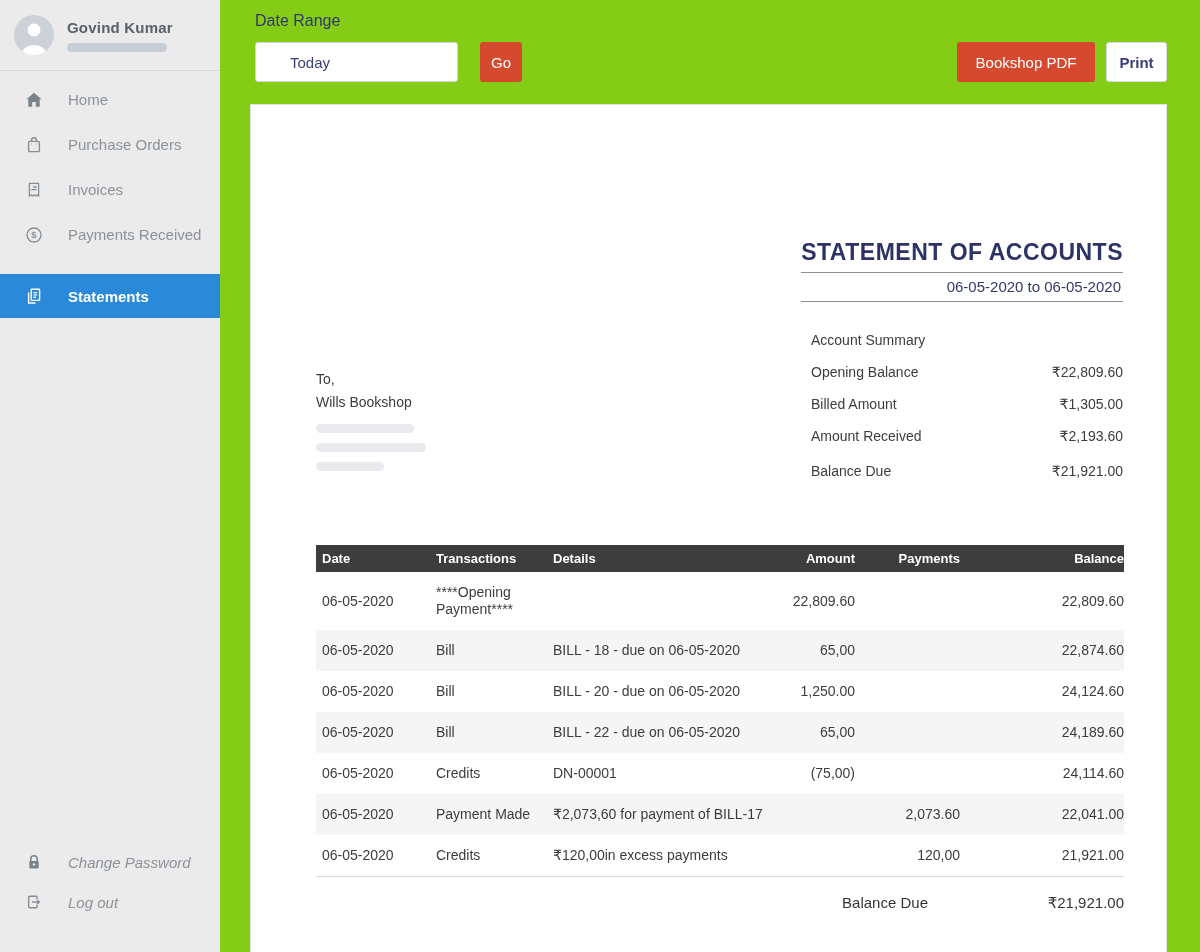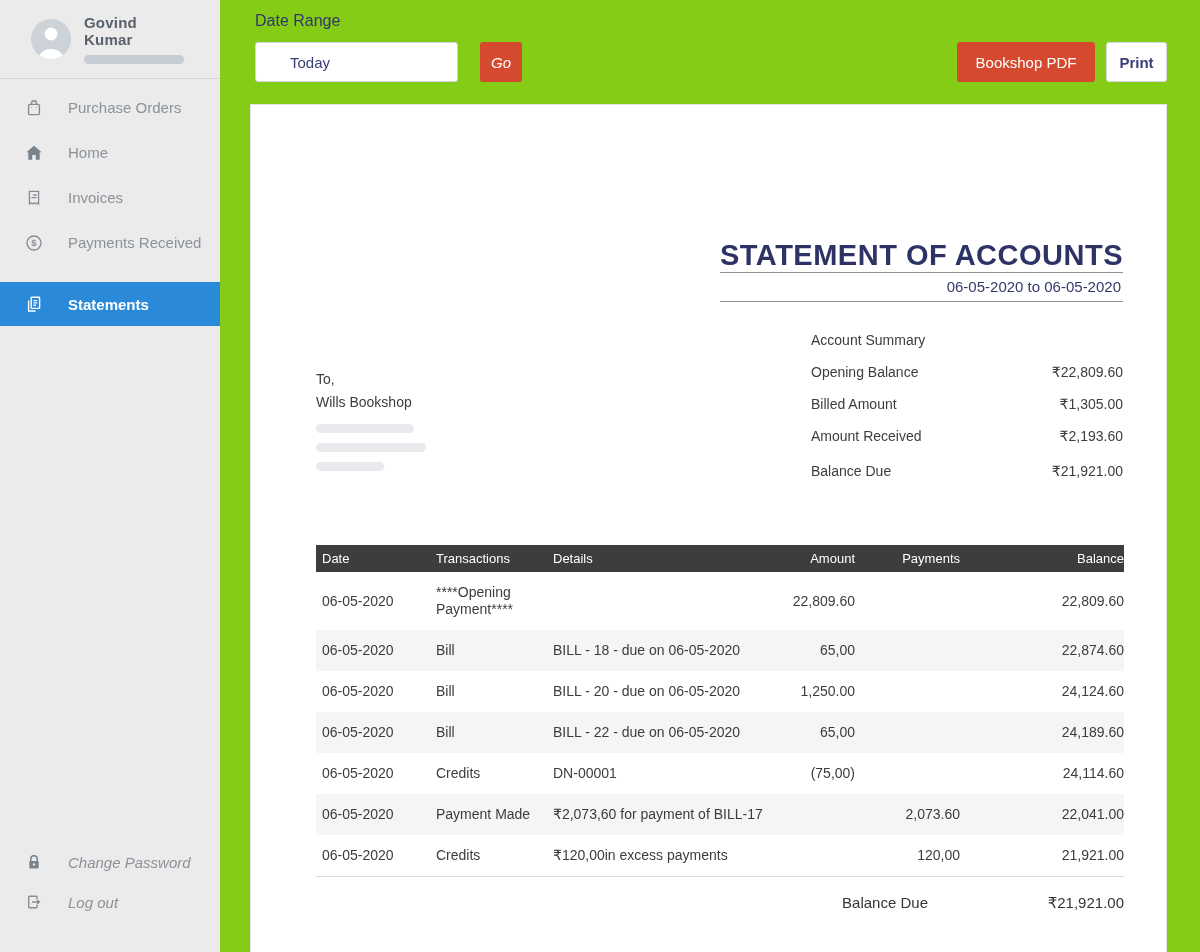--- a/index.html
+++ b/index.html
@@ -2,21 +2,21 @@
 <html><head>
 <meta charset="utf-8">
 <style>
   * { margin:0; padding:0; box-sizing:border-box; }
   html,body { width:1200px; height:952px; overflow:hidden;
     font-family:"Liberation Sans","DejaVu Sans",sans-serif; background:#fff; }
   .app { display:flex; width:1200px; height:952px; }
 
   
   .sidebar { width:220px; min-width:220px; background:#ebebeb; display:flex; flex-direction:column; }
-  .profile { height:79px; border-bottom:1px solid #d6d6d6; display:flex; align-items:center; padding:0 31px; }
+  .profile { height:71px; border-bottom:1px solid #d6d6d6; display:flex; align-items:center; padding:0 14px; }
   .avatar { width:40px; height:40px; border-radius:50%; background:#ccd2d8; overflow:hidden; flex:none; position:relative; }
   .avatar svg { position:absolute; left:0; top:0; }
   .profile-meta { margin-left:13px; }
   .profile-name { font-size:15px; font-weight:bold; color:#59616a; letter-spacing:.2px; }
   .profile-skeleton { margin-top:7px; width:100px; height:9px; border-radius:5px; background:#c7cdd4; }
 
   .nav { padding-top:6px; }
   .nav-item { height:45px; display:flex; align-items:center; padding-left:24px; cursor:pointer;
     color:#8b9299; font-size:15px; }
   .nav-item .ico { width:20px; height:20px; margin-right:24px; flex:none; }
@@ -26,48 +26,48 @@
   .sidebar-footer .nav-item { height:40px;font-style:italic; }
 
   
   .main { flex:1; background:#84cc16; padding:10px 33px 0 30px; }
   .toolbar-label { margin-left:5px; font-size:16px; font-weight:500; color:#33366e; padding-top:2px; }
   .toolbar-row { margin-left:5px; margin-top:12px; display:flex; align-items:center; }
   .select-daterange { width:203px; height:40px; border:1px solid #cfd4de; border-radius:3px; background:#fff;
     font-size:15px; color:#3a3e77; display:flex; align-items:center; padding-left:34px; cursor:pointer; }
   .btn { height:40px; border-radius:3px; font-size:15px; display:flex; align-items:center; justify-content:center;
     cursor:pointer; user-select:none; }
-  .btn-go { width:42px; margin-left:22px; background:#d5492f; color:#fff;font-style:italic; }
+  .btn-go { width:42px; margin-left:22px; background:#d5492f; color:#fff; }
   .btn-download { width:138px; background:#d5492f; color:#fff; }
   .btn-print { width:61px; margin-left:11px; background:#fff; color:#3a3e77; border:1px solid #d6dae2;font-weight:bold; }
   .toolbar-spacer { flex:1; }
 
   
   .paper { margin-top:22px; width:917px; border:1px solid #dfe3ea; background:#fff;
     height:1100px; padding:110px 43px 0 65px; }
   .brand { text-align:right; font-size:14px; color:#333a6b; }
   .head-block { width:fit-content; margin-left:auto; margin-top:24px; }
-  .doc-title { font-size:29px; font-weight:bold; color:#2e3366; letter-spacing:.5px;
-    border-bottom:1px solid #8f8f8f; text-align:right; }
+  .doc-title { font-size:23px; font-weight:bold; color:#2e3366; letter-spacing:.5px;
+    padding-bottom:6px; border-bottom:1px solid #8f8f8f; text-align:right; }
   .doc-period { font-size:15px; color:#333a6b; text-align:right; padding:5px 2px 6px 0; border-bottom:1px solid #8f8f8f; }
 
   .info-row { display:flex; justify-content:space-between; margin-top:30px; align-items:flex-start; }
   .address { margin-top:39px; font-size:14px; color:#3d3d3d; }
   .address .to { margin-bottom:7px; }
   .addr-bars { margin-top:14px; }
   .addr-bar { height:9px; border-radius:5px; background:#e9e9ee; margin-bottom:10px; }
   .addr-bar.b1 { width:98px; } .addr-bar.b2 { width:110px; } .addr-bar.b3 { width:68px; }
 
   .summary { width:312px; font-size:14px; color:#3d3d3d; }
   .summary-heading { margin-bottom:16px; }
   .summary-row { display:flex; justify-content:space-between; margin-bottom:16px; }
   .summary-row.last { margin-top:19px; }
 
   table.stmt { margin-top:50px; width:808px; border-collapse:collapse; table-layout:fixed; }
-  .stmt thead th { background:#3d3d3d; color:#fff; font-size:13px; font-weight:400;
+  .stmt thead th { background:#3d3d3d; color:#fff; font-size:13px; font-weight:700;
     text-align:left; padding:6px 0 6px 0; }
   .stmt thead th:first-child { padding-left:6px; }
   .stmt thead th.num { text-align:right; }
   .stmt td { font-size:14px; color:#3c3c3c; padding:12px 0; vertical-align:middle; line-height:17px; }
   .stmt tbody td:first-child { padding-left:6px; }
   .stmt td.num { text-align:right; }
   .stmt tbody tr:nth-child(even) { background:#f5f5f5; }
   .stmt tfoot td { border-top:1px solid #dcdcdc; padding:17px 0 20px 0; font-size:15px; font-weight:500; color:#353535; }
   .stmt tfoot .flabel { text-align:right; padding-right:32px; }
   .stmt tfoot .fvalue { text-align:right; }
@@ -87,36 +87,36 @@
       </div>
       <div class="profile-meta">
         <div class="profile-name">Govind Kumar</div>
         <div class="profile-skeleton"></div>
       </div>
     </div>
 
     <nav class="nav">
       <div class="nav-item">
         <span class="ico">
+          <svg width="20" height="20" viewBox="0 0 20 20">
+              <path d="M10 2.8 17.6 9.3 H15.7 V16.8 H11.8 V12 H8.2 V16.8 H4.3 V9.3 H2.4 Z" fill="#7b838a"></path>
+            </svg>
+        </span>
+        <span>Home</span>
+      </div>
+      <div class="nav-item">
+        <span class="ico">
           <svg width="20" height="20" viewBox="0 0 20 20" fill="none" stroke="#868e95" stroke-width="1.4">
             <rect x="4.6" y="6.4" width="10.8" height="10.2" rx="1.2"></rect>
             <path d="M7.5 6.4 V5.2 a2.5 2.5 0 0 1 5 0 V6.4"></path>
             <circle cx="7.5" cy="9" r="0.5" fill="#868e95" stroke="none"></circle>
             <circle cx="12.5" cy="9" r="0.5" fill="#868e95" stroke="none"></circle>
           </svg>
         </span>
         <span>Purchase Orders</span>
-      </div>
-      <div class="nav-item">
-        <span class="ico">
-          <svg width="20" height="20" viewBox="0 0 20 20">
-              <path d="M10 2.8 17.6 9.3 H15.7 V16.8 H11.8 V12 H8.2 V16.8 H4.3 V9.3 H2.4 Z" fill="#7b838a"></path>
-            </svg>
-        </span>
-        <span>Home</span>
       </div>
       <div class="nav-item">
         <span class="ico">
           <svg width="20" height="20" viewBox="0 0 20 20" fill="none" stroke="#868e95" stroke-width="1.3">
             <path d="M5.4 3.4 H14.6 V16 l-1.53-1.2 -1.53 1.2 -1.54-1.2 -1.53 1.2 -1.53-1.2 -1.53 1.2 Z"></path>
             <path d="M9.2 7 H12.6 M7.4 9.6 H12.6"></path>
           </svg>
         </span>
         <span>Invoices</span>
       </div>

